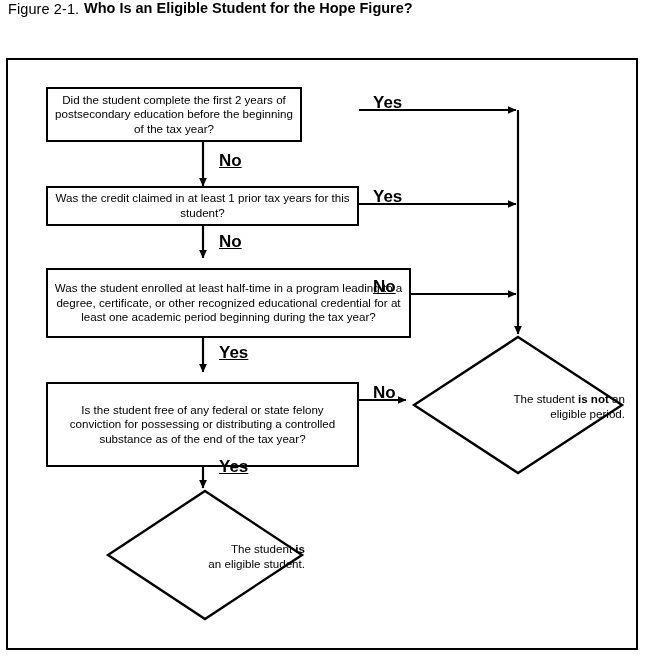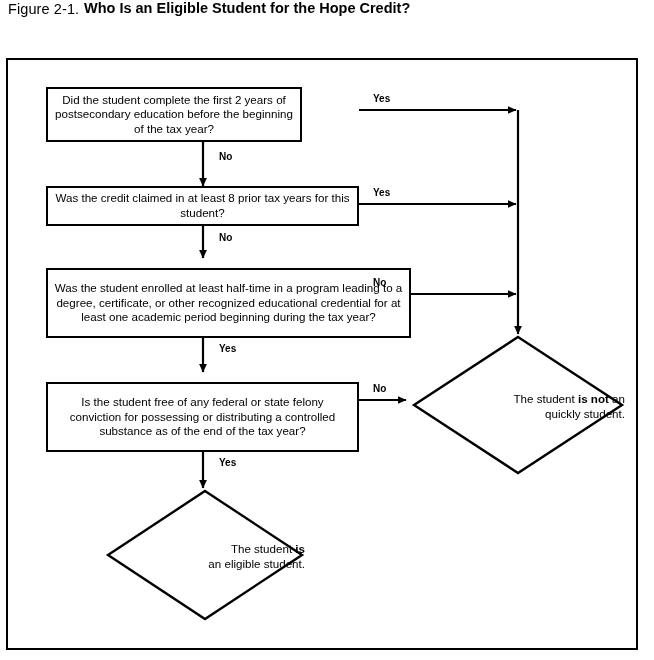--- a/index.html
+++ b/index.html
@@ -104,31 +104,32 @@
     left: 0;
     top: 0;
     width: 632px;
     height: 592px;
     pointer-events: none;
   }
 
   
   .elabel {
     position: absolute;
-    font-size: 10px;
+    font-size: 17px;
     font-weight: bold;
     white-space: nowrap;
+    text-decoration: underline;
   }
 </style>
 </head>
 <body>
 
 <div id="header">
   <div id="fig-label">Figure 2-1.</div>
-  <div id="fig-title">Who Is an Eligible Student for the Hope Credit?</div>
+  <div id="fig-title">Who Is an Eligible Student for the Hope Figure?</div>
 </div>
 
 <div id="frame">
 
   <svg id="wires" viewBox="0 0 632 592" width="632" height="592" xmlns="http://www.w3.org/2000/svg">
     <defs>
       <marker id="ah" markerWidth="9" markerHeight="9" refX="8.5" refY="4.5" orient="auto" markerUnits="userSpaceOnUse">
         <path d="M0,0.4 L9,4.5 L0,8.6 z" fill="#000000"></path>
       </marker>
     </defs>
@@ -154,44 +155,44 @@
     </g>
   </svg>
 
   <div class="qbox" style="left:38px; top:27px; width:256px; height:55px;justify-content:center;">
     <span>Did the student complete the first 2 years of postsecondary education before the beginning of the tax year?</span>
   </div>
   <div class="elabel" style="left:211px; top:91px;">No</div>
   <div class="elabel" style="left:365px; top:33px;">Yes</div>
 
   <div class="qbox" style="left:38px; top:126px; width:313px; height:40px;">
-    <span>Was the credit claimed in at least 8 prior tax years for this student?</span>
+    <span>Was the credit claimed in at least 1 prior tax years for this student?</span>
   </div>
   <div class="elabel" style="left:211px; top:172px;">No</div>
   <div class="elabel" style="left:365px; top:127px;">Yes</div>
 
   <div class="qbox" style="left:38px; top:208px; width:365px; height:70px;">
     <span>Was the student enrolled at least half-time in a program leading to a degree, certificate, or other recognized educational credential for at least one academic period beginning during the tax year?</span>
   </div>
   <div class="elabel" style="left:211px; top:283px;">Yes</div>
   <div class="elabel" style="left:365px; top:217px;">No</div>
 
-  <div class="qbox" style="left:38px; top:322px; width:313px; height:70px;">
+  <div class="qbox" style="left:38px; top:322px; width:313px; height:85px;">
     <span>Is the student free of any federal or state felony conviction for possessing or distributing a controlled substance as of the end of the tax year?</span>
   </div>
   <div class="elabel" style="left:211px; top:397px;">Yes</div>
   <div class="elabel" style="left:365px; top:323px;">No</div>
 
   <div class="diamond" style="left:403px; top:274px; width:214px; height:142px;">
     <svg width="214" height="142" viewBox="0 0 214 142" xmlns="http://www.w3.org/2000/svg">
       <polygon points="107,3 211,71 107,139 3,71" fill="#ffffff" stroke="#000000" stroke-width="2.4"></polygon>
     </svg>
     <div class="dtext" style="top:58px;">
       <span><span>The student </span><b>is not</b><span> an</span></span><br>
-      <span>quickly student.</span>
+      <span>eligible period.</span>
     </div>
   </div>
 
   <div class="diamond" style="left:97px; top:428px; width:200px; height:134px;">
     <svg width="200" height="134" viewBox="0 0 200 134" xmlns="http://www.w3.org/2000/svg">
       <polygon points="100,3 197,67 100,131 3,67" fill="#ffffff" stroke="#000000" stroke-width="2.4"></polygon>
     </svg>
     <div class="dtext" style="top:54px;">
       <span><span>The student </span><b>is</b><span></span></span><br>
       <span>an eligible student.</span>

